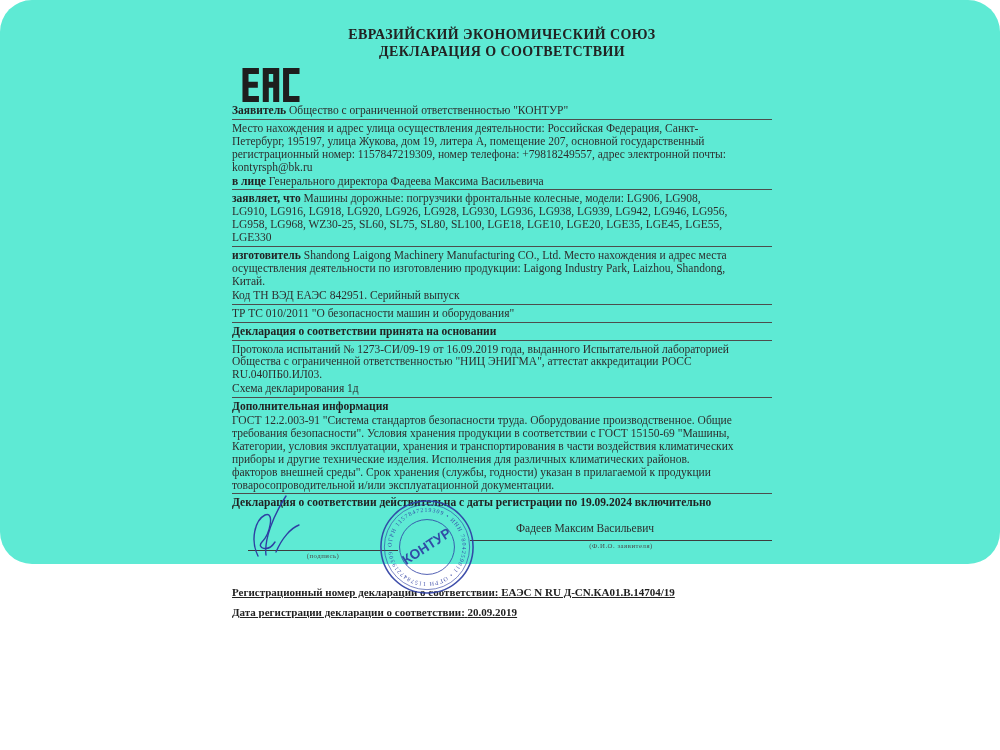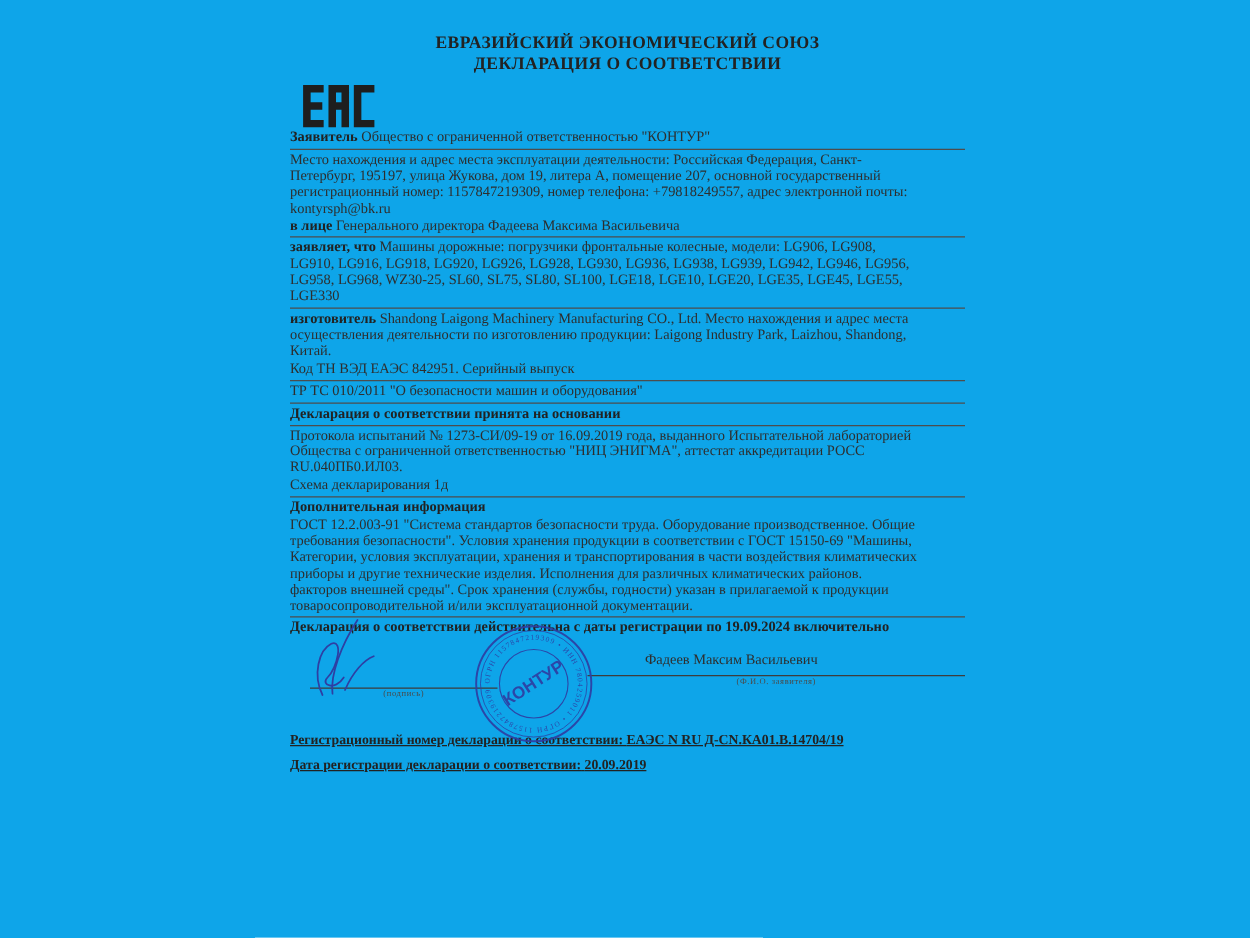--- a/index.html
+++ b/index.html
@@ -1,17 +1,17 @@
 <!DOCTYPE html>
 <html><head>
 <meta charset="utf-8">
 <style>
   html,body{margin:0;padding:0;background:#ffffff;width:1000px;height:750px;overflow:hidden;}
   body{font-family:"Liberation Serif","DejaVu Serif",serif;color:#2e2e2e;}
-  .page{position:absolute;left:0;top:0;width:1000px;height:750px;background:#0ea5e9;}
+  .page{position:absolute;left:0;top:0;width:1000px;height:564px;background:#5eead4;border-radius:32px;}
   .col{position:absolute;left:232px;top:26px;width:540px;}
   .title{ text-align:center;font-weight:bold;font-size:14px;line-height:17px;letter-spacing:.4px;color:#222;}
   .eac{margin:8px 0 2px 10px;width:58px;height:34px;display:block;}
   p{margin:1px 0;font-size:11.5px;line-height:12.9px;}
   .ln{display:block;}
   b{color:#222;}
   .rule{border-top:1px solid #4d4d4d;height:0;margin:2px 0 2px 0;}
   .u{}
   .sigblock{position:relative;height:74px;margin-top:3px;}
   .sigline{position:absolute;left:16px;top:38px;width:150px;border-top:1px solid #3d3d3d;}
@@ -42,21 +42,21 @@
       </g>
     </svg>
 
     <p>
       <b>Заявитель</b>
       <span>Общество с ограниченной ответственностью "КОНТУР"</span>
     </p>
     <div class="rule"></div>
 
     <p>
-      <span class="ln">Место нахождения и адрес места эксплуатации деятельности: Российская Федерация, Санкт-</span>
+      <span class="ln">Место нахождения и адрес улица осуществления деятельности: Российская Федерация, Санкт-</span>
       <span class="ln">Петербург, 195197, улица Жукова, дом 19, литера А, помещение 207, основной государственный</span>
       <span class="ln">регистрационный номер: 1157847219309, номер телефона: +79818249557, адрес электронной почты:</span>
       <span class="ln u">kontyrsph@bk.ru</span>
     </p>
     <p>
       <b>в лице</b>
       <span>Генерального директора Фадеева Максима Васильевича</span>
     </p>
     <div class="rule"></div>
 

